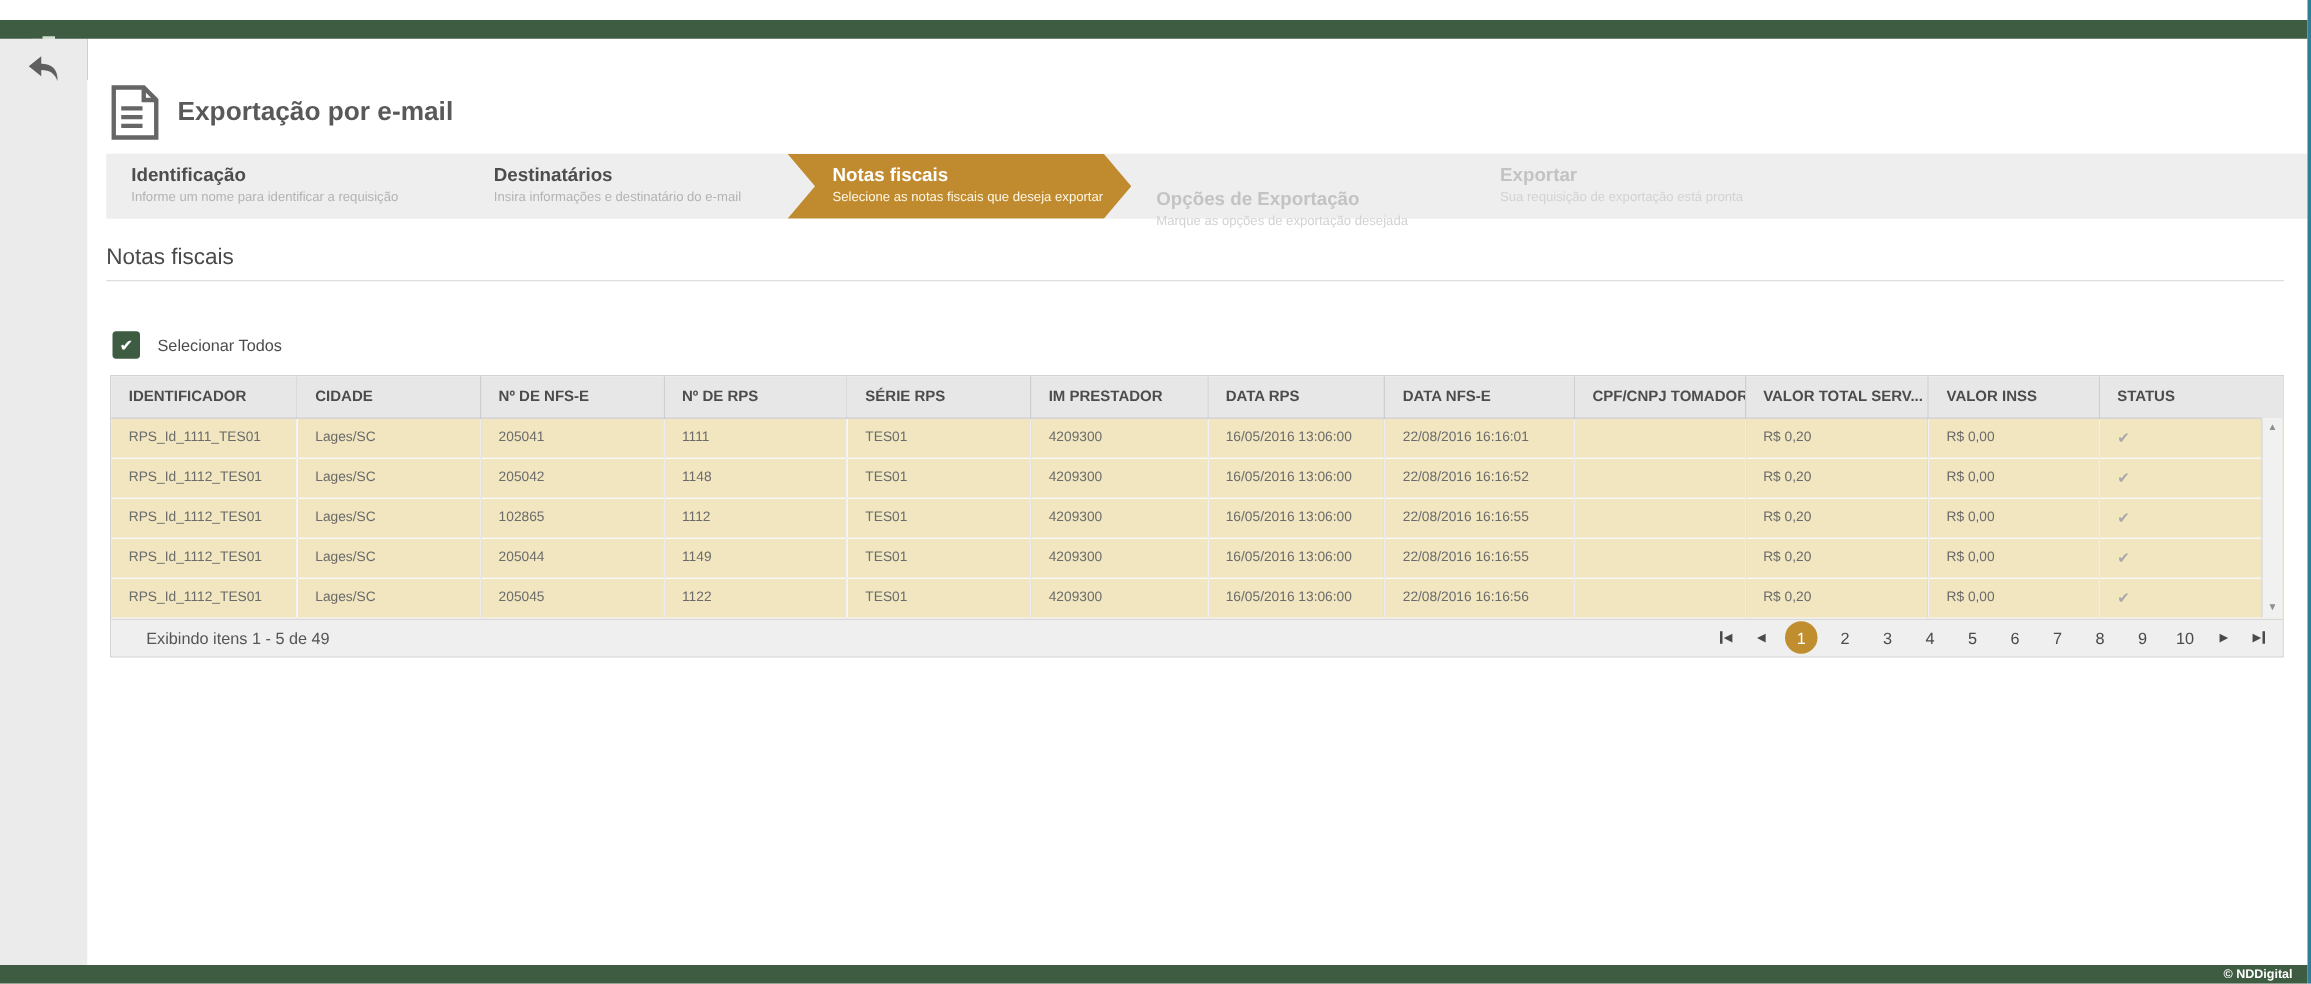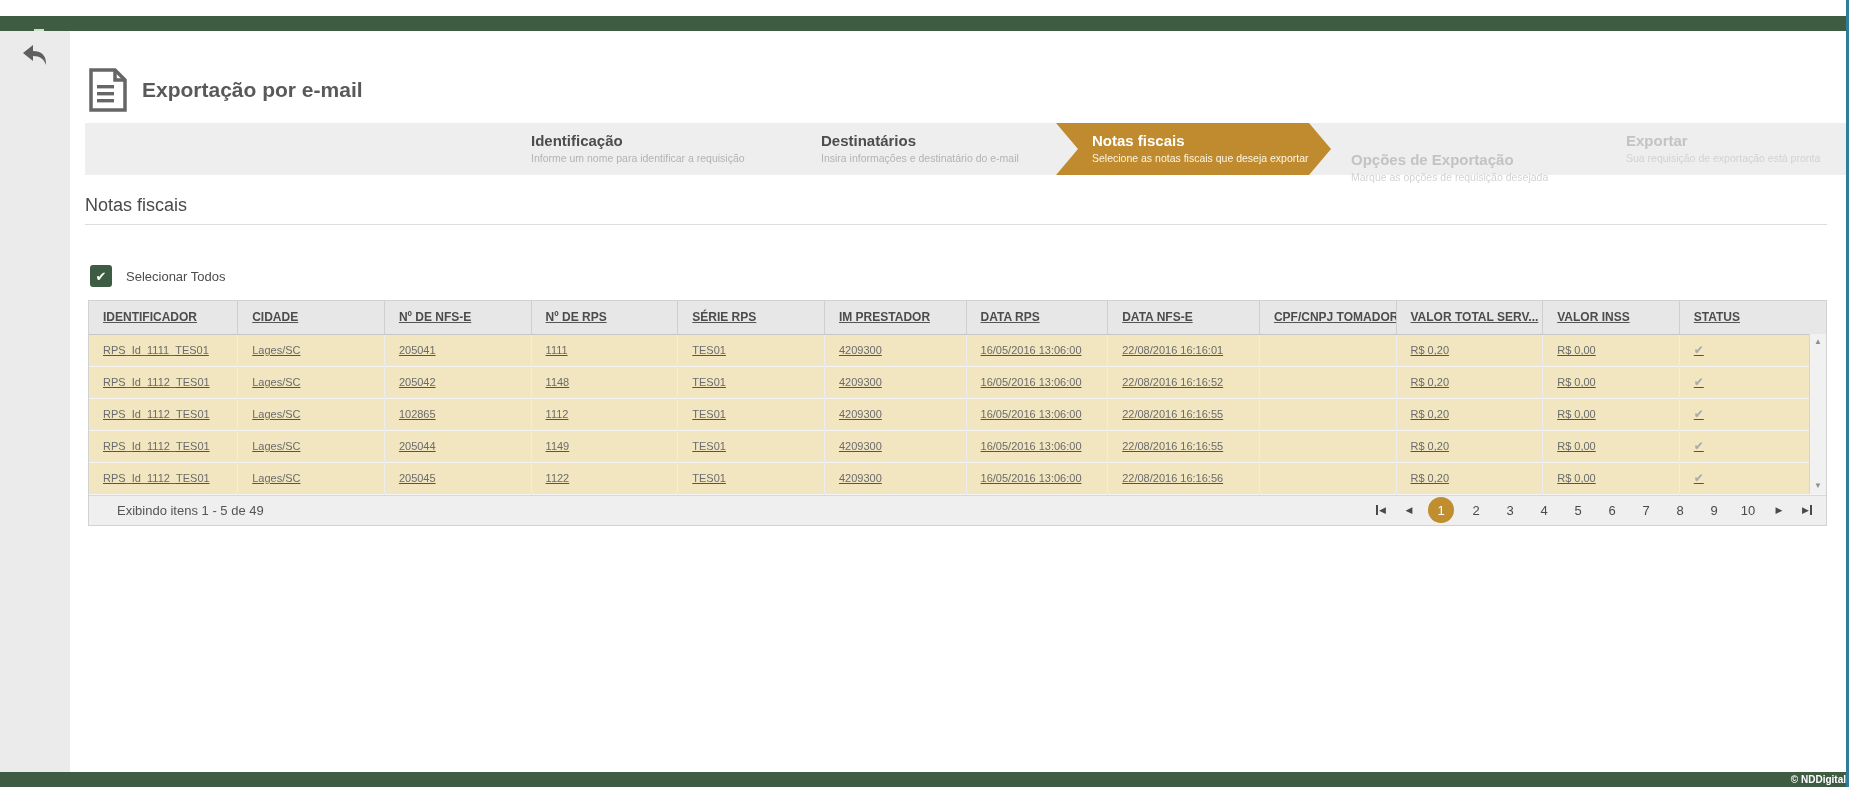--- a/index.html
+++ b/index.html
@@ -28,40 +28,40 @@
   .sidebar { position:absolute; left:0; top:0; bottom:0; width:70px; background:#ebebeb; }
   .back-btn { margin:12px auto 0; width:30px; height:26px; cursor:pointer; display:block; }
   .main { position:absolute; left:70px; top:0; right:0; bottom:0; background:#fff; }
 
   
   .page-header { display:flex; align-items:center; gap:14px; padding:26px 0 0 18px; height:92px; }
   .doc-icon { width:40px; height:46px; }
   .page-title { font-size:21px; font-weight:bold; color:#595959; }
 
   
-  .steps { display:flex; height:52px; background:#eeeeee; margin-left:15px; width:1761px; align-items:stretch;justify-content:flex-end; }
+  .steps { display:flex; height:52px; background:#eeeeee; margin-left:15px; width:1761px; align-items:stretch; }
   .step { padding:9px 0 0 20px; }
   .step-title { font-size:15px; font-weight:bold; color:#4d4d4d; line-height:18px; }
   .step-sub { font-size:10.5px; color:#b3b3b3; margin-top:2px; }
   .step.pending .step-title { color:#c3c3c3; }
   .step.pending .step-sub { color:#d2d2d2; }
   .step.active { background:#bf8b2e; clip-path:polygon(0 0, calc(100% - 22px) 0, 100% 50%, calc(100% - 22px) 100%, 0 100%, 22px 50%); padding-left:36px; }
   .step.active .step-title { color:#fff; }
   .step.active .step-sub { color:#fdf6e4; }
 
   
   .section-title { font-size:18px; font-weight:normal; color:#4a4a4a; margin:20px 0 8px 15px; }
   .section-hr { border:none; border-top:1px solid #ddd; margin:0 19px 0 15px; }
   .select-all { display:flex; align-items:center; gap:14px; margin:40px 0 0 20px; cursor:pointer; width:220px; }
   .checkbox { width:22px; height:22px; background:#3e5c41; border-radius:3px; color:#fff; font-size:13px; display:inline-flex; align-items:center; justify-content:center; }
   .select-all-label { font-size:13px; color:#4c4c4c; }
 
   
   .grid { position:relative; margin:13px 19px 0 18px; border:1px solid #d2d2d2; }
-  table { border-collapse:collapse; table-layout:fixed; width:100%;text-decoration:underline; }
+  table { border-collapse:collapse; table-layout:fixed; width:100%; }
   thead th { background:#e7e7e7; font-size:12px; font-weight:bold; color:#4c4c4c; text-align:left; padding:0 0 0 14px; height:33px; border-right:1px solid #cfcfcf; border-bottom:1px solid #c6c6c6; white-space:nowrap; overflow:hidden; cursor:pointer; }
   thead th:last-child { border-right:none; }
   tbody td { background:#f1e6bf; font-size:11px; color:#6b6b6b; padding:0 0 0 14px; height:32px; border-right:1px solid rgba(0,0,0,0.07); border-bottom:1px solid rgba(0,0,0,0.04); white-space:nowrap; overflow:hidden; }
   tbody td:last-child { border-right:none; }
   tbody td.status-cell { color:#a8a8a8; font-size:12px; }
   .vscroll { position:absolute; top:33px; right:0; width:17px; height:160px; background:#f1f1f1; border-left:1px solid #d5d5d5; display:flex; flex-direction:column; justify-content:space-between; align-items:center; padding:4px 0; cursor:pointer; }
   .vscroll span { font-size:8px; color:#8f8f8f; line-height:8px; }
 
   .grid-footer { height:30px; background:#efefef; border-top:1px solid #d8d8d8; display:flex; align-items:center; padding:0 10px 0 28px; }
   .summary { font-size:13px; color:#555; }
@@ -72,21 +72,21 @@
   .pg-nav .bar { width:2px; height:10px; background:#4a4a4a; display:inline-block; }
   .pg-nav.first .bar { margin-right:1px; }
   .pg-nav.last .bar { margin-left:1px; }
 
   
   .actions { display:flex; align-items:center; gap:14px; margin:40px 0 0 18px; }
   .btn { height:27px; padding:0 15px; font-size:13px; font-family:"Liberation Sans",sans-serif; color:#4c4c4c; background:#ececec; border:none; cursor:pointer; }
   .btn.primary { background:#3e5c41; color:#fff; font-weight:bold; outline:4px solid #de2a1c; outline-offset:1px; margin:0 6px; }
 
   
-  .footer { position:absolute; bottom:0; left:0; width:1846px; height:15px; background:#3e5c41; display:flex; align-items:center; justify-content:flex-end; }
+  .footer { position:absolute; bottom:0; left:0; width:1846px; height:15px; background:#3e5c41; display:flex; align-items:center; justify-content:flex-end; padding-right:12px; }
   .footer span { color:#fff; font-size:10px; font-weight:bold; }
   .edge { position:absolute; top:0; right:0; width:3px; height:787px; background:#2f7d99; }
 </style>
 </head>
 <body>
 
 <div class="topbar">
   <div class="logo-wrap">
     <div class="logo">
         <i class="sq1"></i>
@@ -145,21 +145,21 @@
         <div class="step done" style="width: 255px;">
           <div class="step-title">Destinatários</div>
           <div class="step-sub">Insira informações e destinatário do e-mail</div>
         </div>
         <div class="step active" style="width: 275px;">
           <div class="step-title">Notas fiscais</div>
           <div class="step-sub">Selecione as notas fiscais que deseja exportar</div>
         </div>
         <div class="step pending" style="width: 275px; margin-top: 19px;">
           <div class="step-title">Opções de Exportação</div>
-          <div class="step-sub">Marque as opções de requisição desejada</div>
+          <div class="step-sub">Marque as opções de exportação desejada</div>
         </div>
         <div class="step pending" style="width: 240px;">
           <div class="step-title">Exportar</div>
           <div class="step-sub">Sua requisição de exportação está pronta</div>
         </div>
       </div>
 
     <div class="section-title">Notas fiscais</div>
     <hr class="section-hr">
 

